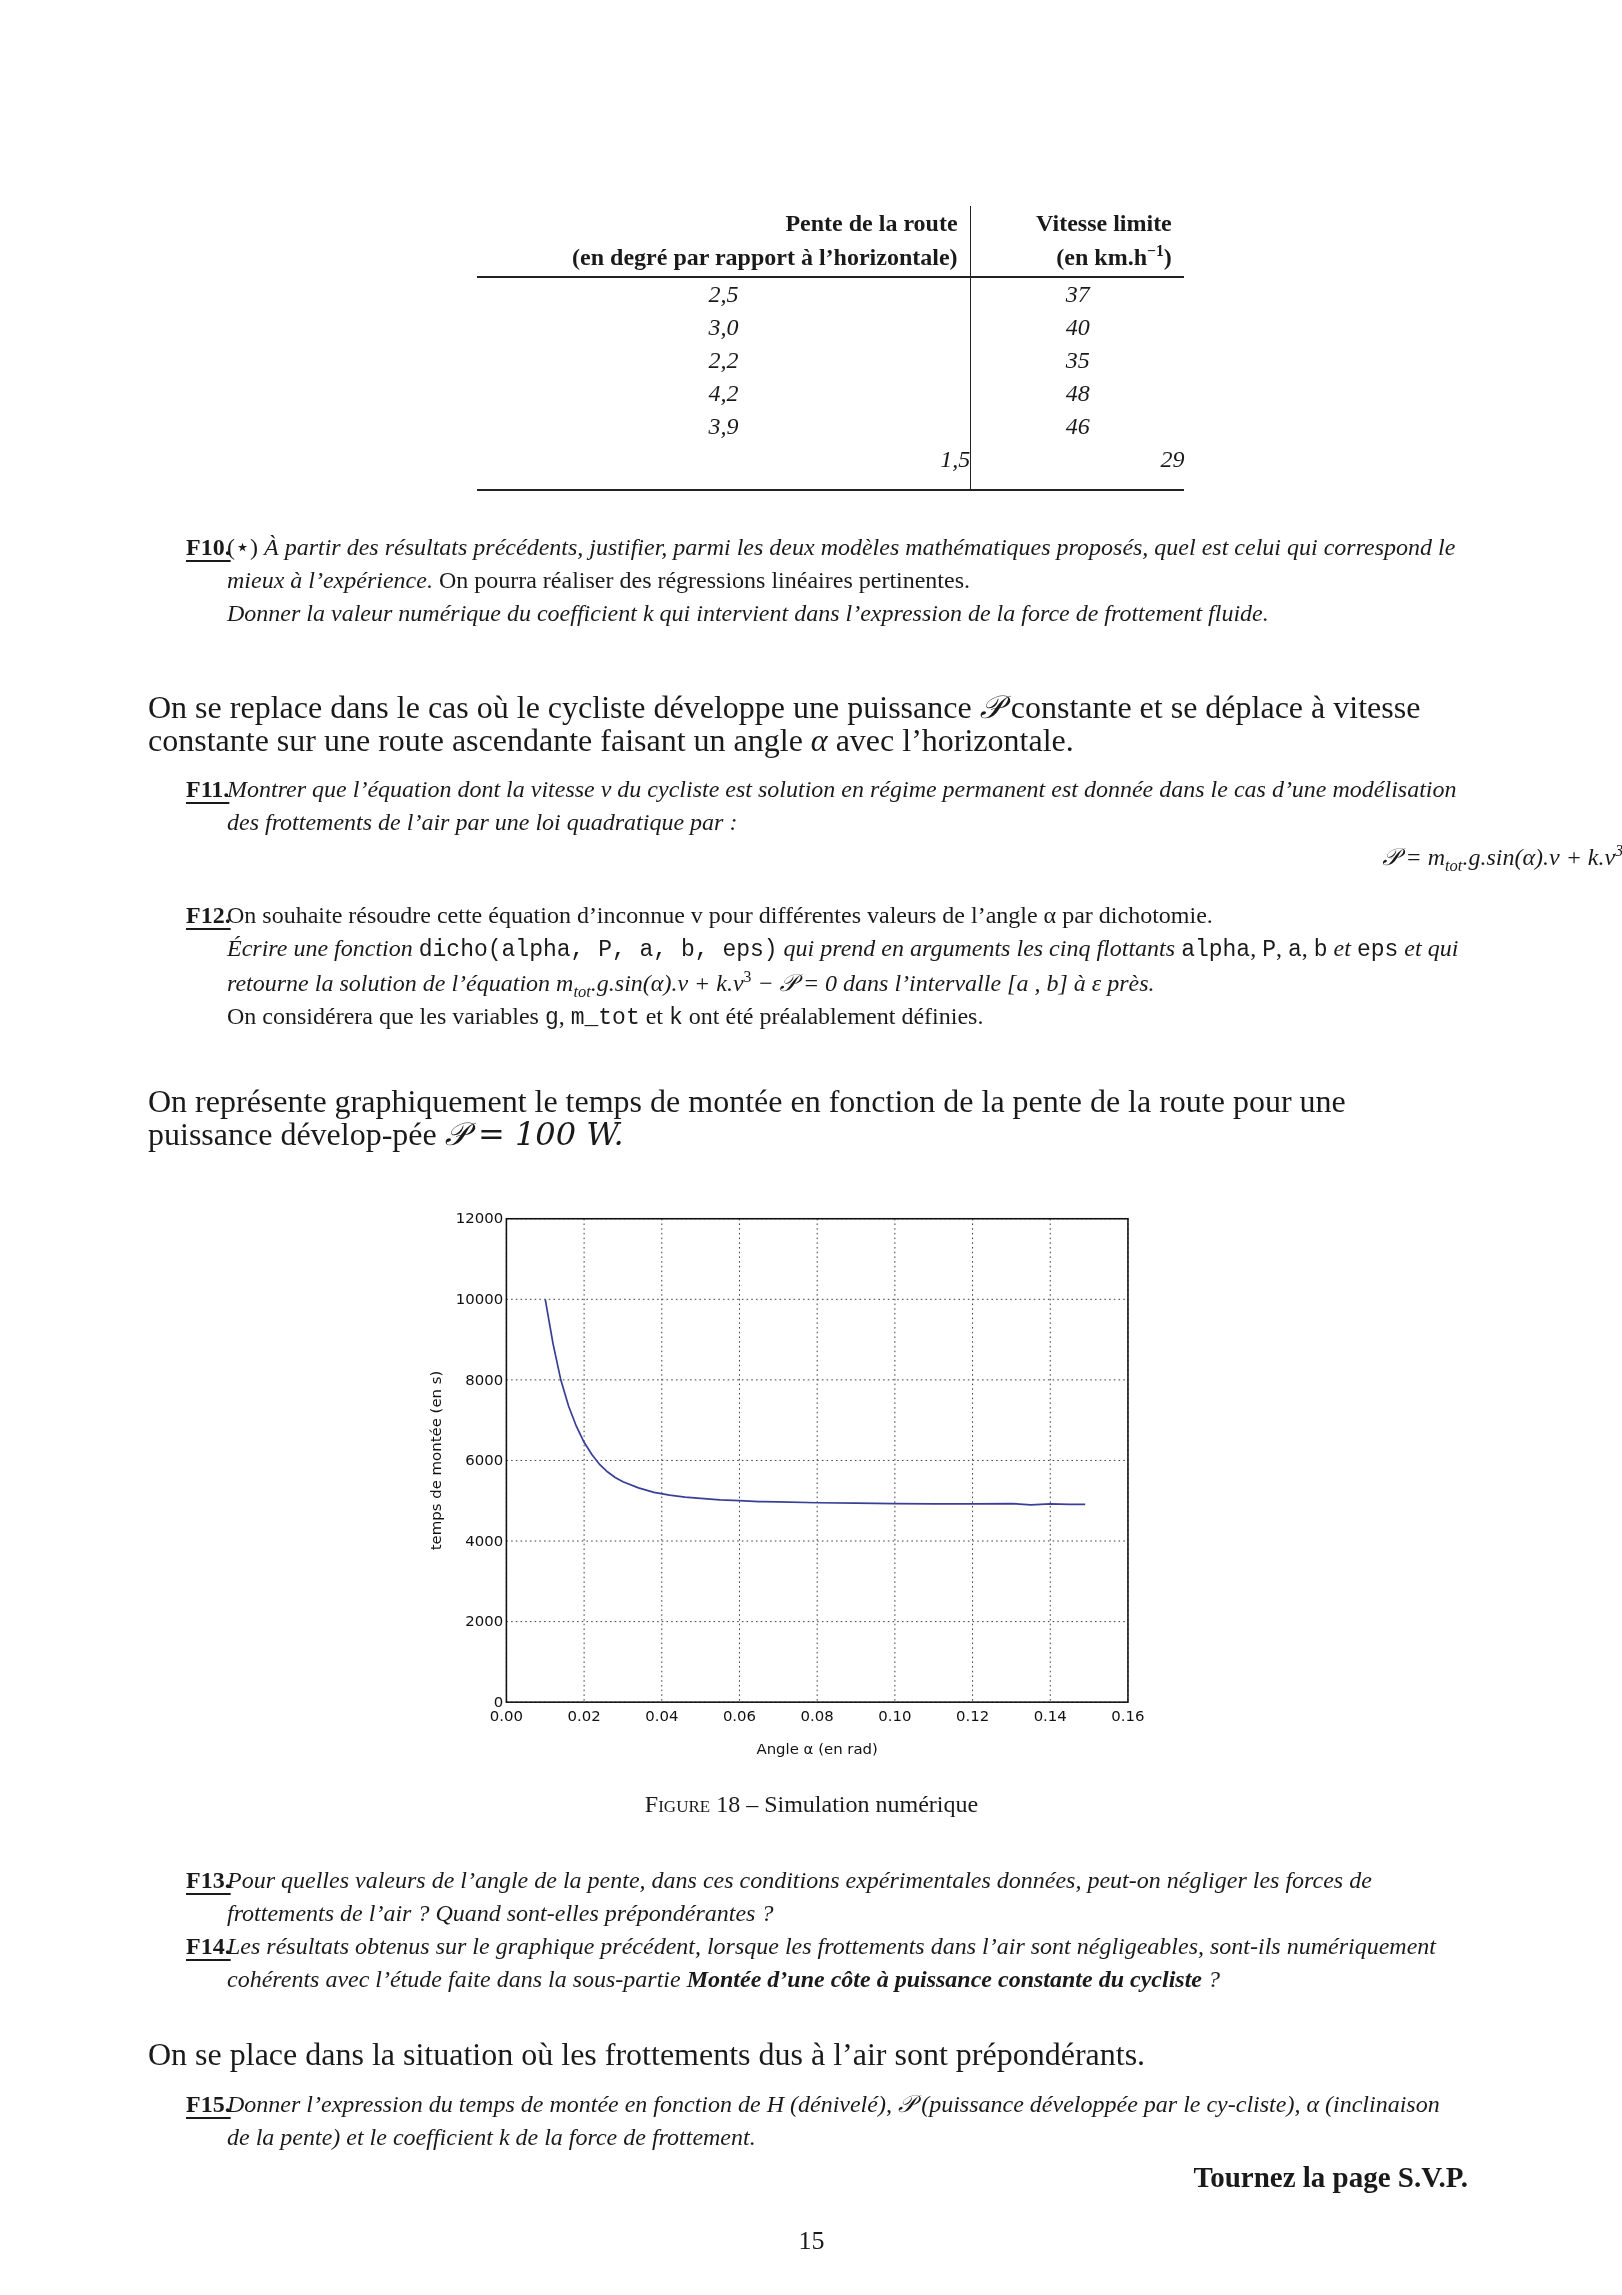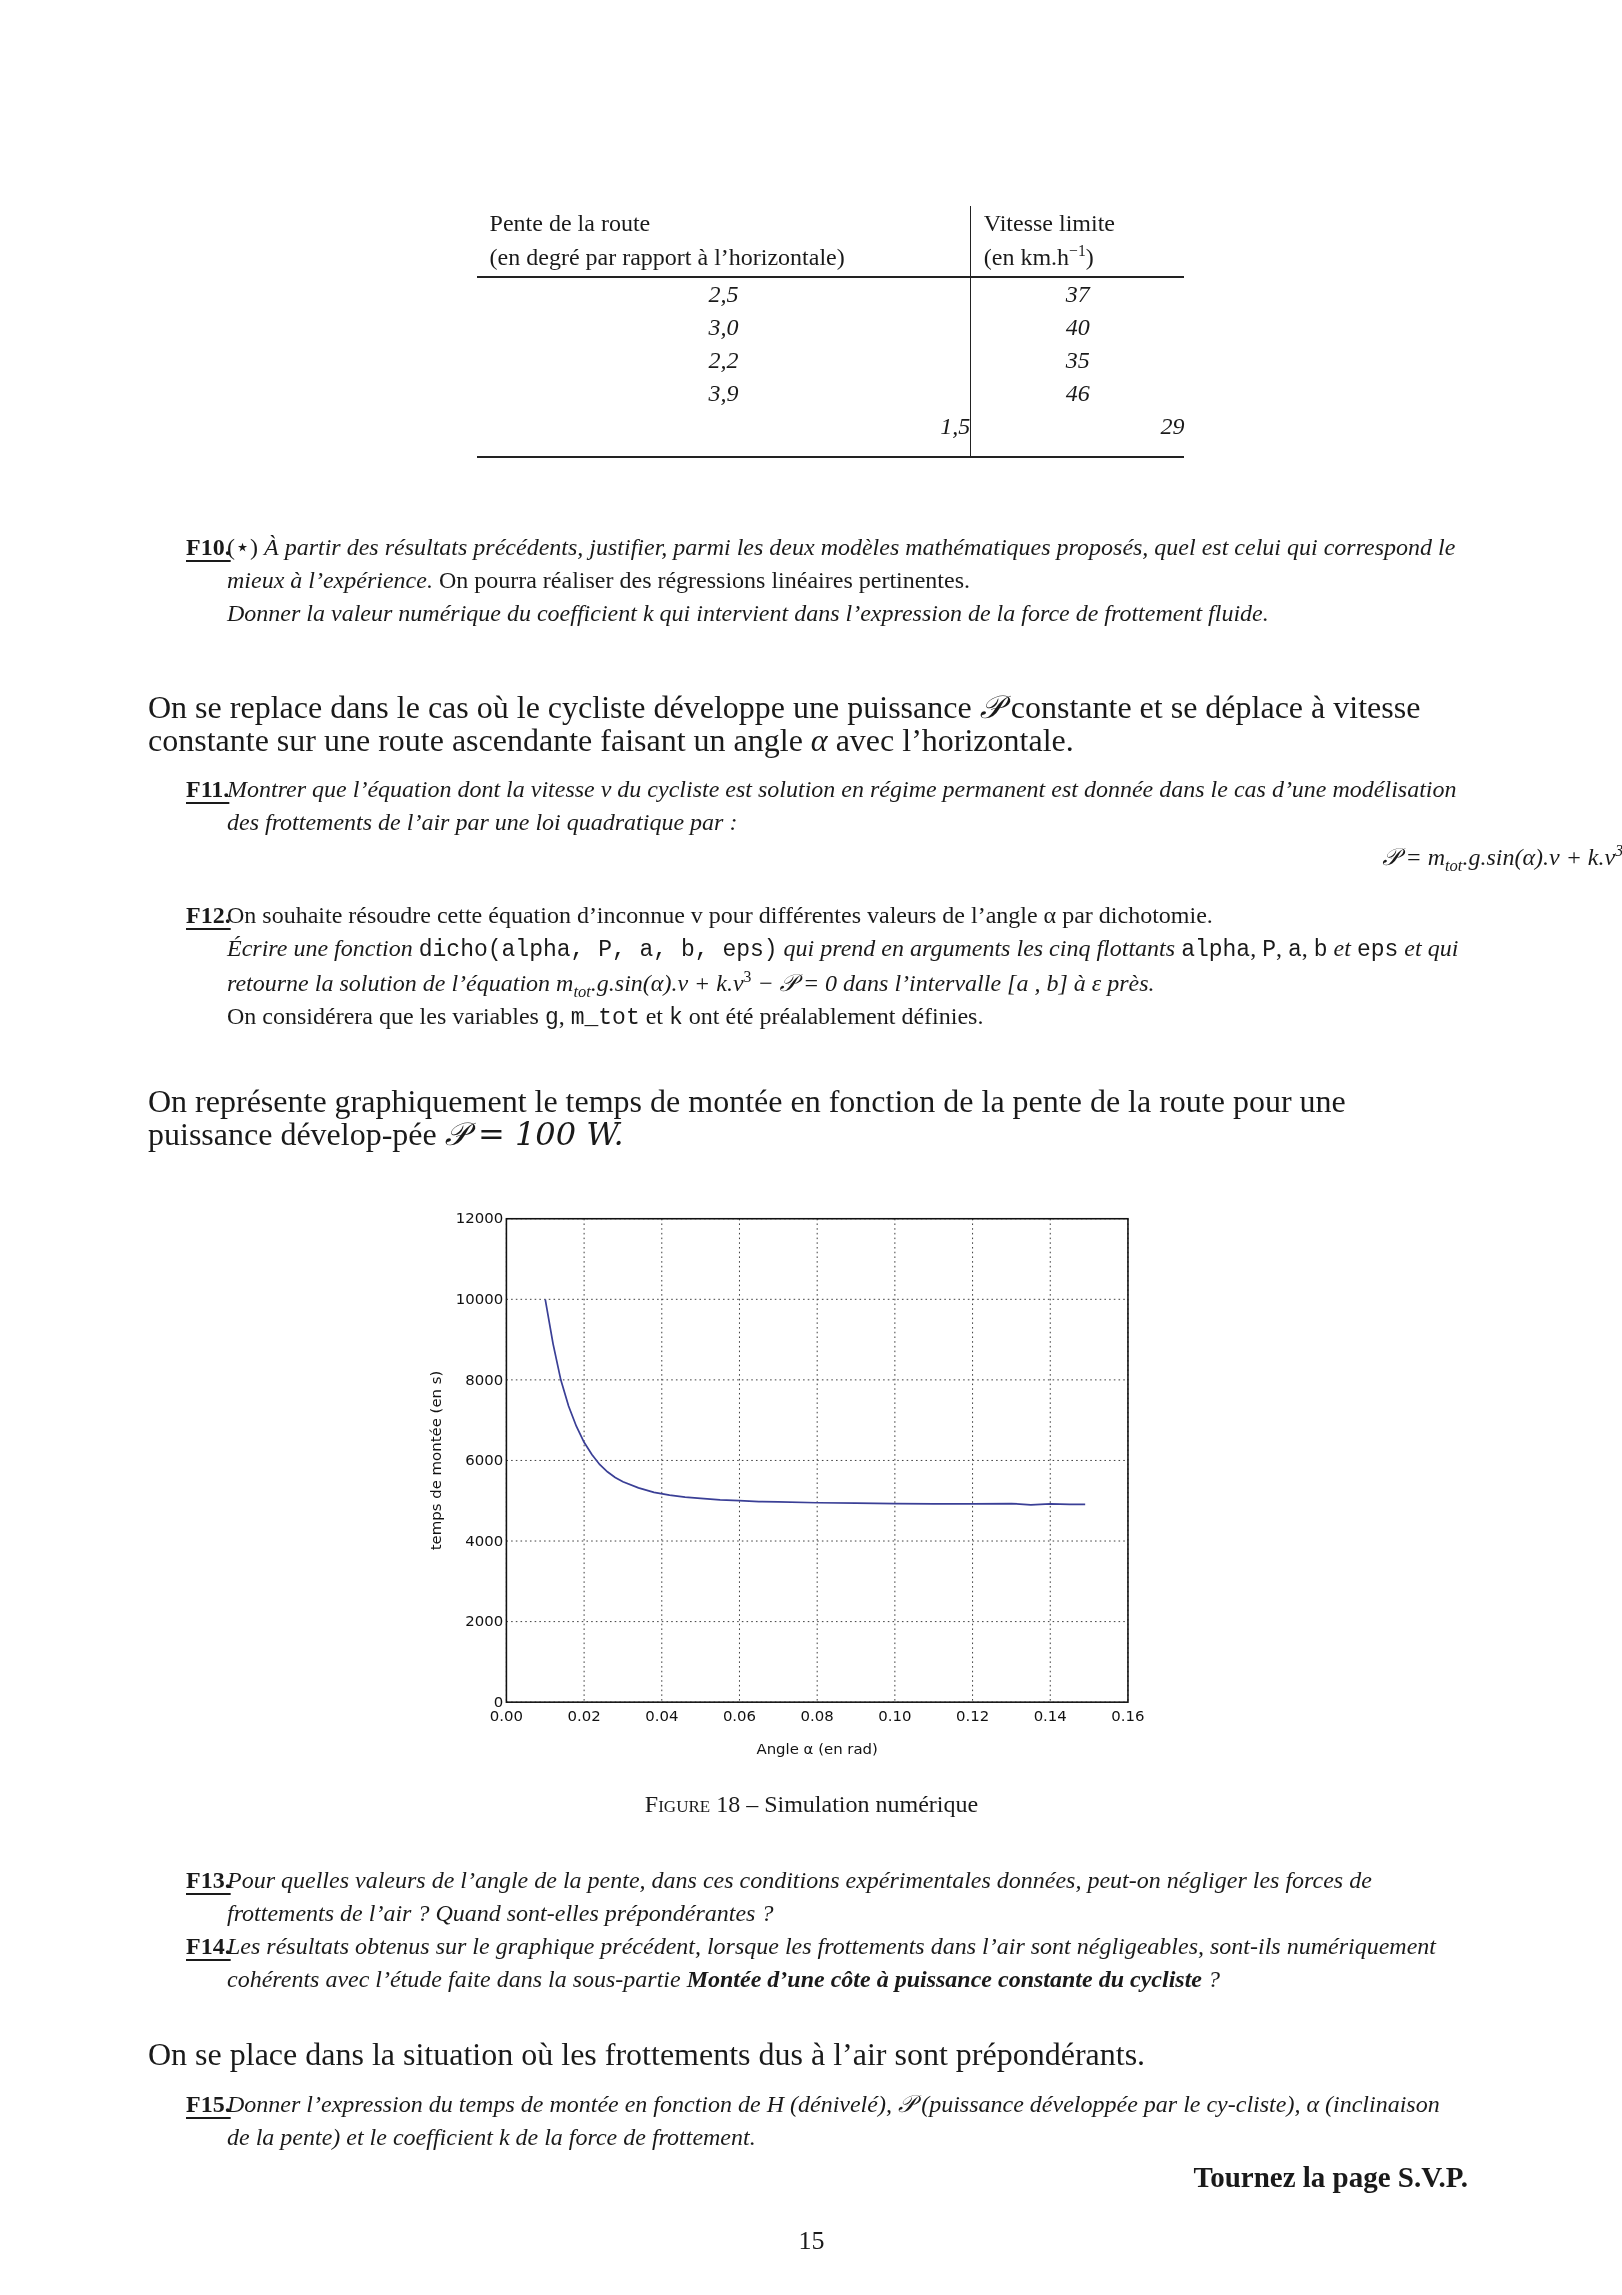--- a/index.html
+++ b/index.html
@@ -1,21 +1,21 @@
 <!DOCTYPE html>
 <html style="font-size:12.6px"><head>
 <meta charset="utf-8">
 <style>
   html, body { margin: 0; padding: 0; background: #ffffff; }
   body { width: 1623px; height: 2295px; position: relative; font-family: "Liberation Serif", "DejaVu Serif", serif; color: #1a1a1a; }
   .page { position: absolute; left: 0; top: 0; width: 1623px; height: 2295px; }
 
   
   .data-table { position: absolute; left: 477px; top: 206px; border-collapse: collapse; font-size: 24px; }
-  .data-table th { font-weight: normal; text-align: left; padding: 0 12.6px; line-height: 34px; }
+  .data-table th { font-weight: bold; text-align: right; padding: 0 12.6px; line-height: 34px; }
   .data-table td { text-align: center; font-style: italic; line-height: 33px; padding: 0; }
   .data-table .c1 { width: 468px; border-right: 1.6px solid #222; }
   .data-table .c2 { width: 188px; }
   .data-table thead tr:last-child th { border-bottom: 2.4px solid #222; padding-bottom: 1.6px; }
   .data-table tbody tr:last-child td { border-bottom: 2.4px solid #222; padding-bottom: 13px; text-align: right; }
   sup { font-size: 15.7px; vertical-align: 9.4px; line-height: 0; }
   sub { font-size: 16.5px; vertical-align: -6.3px; line-height: 0; }
 
   .block { position: absolute; left: 148px; width: 1319px; font-size: 32px; line-height: 33px; }
   .q { position: absolute; left: 186px; width: 1281px; font-size: 24px; line-height: 33px; }
@@ -61,20 +61,24 @@
           <td class="c1">2,5</td>
           <td class="c2">37</td>
         </tr>
       <tr>
           <td class="c1">3,0</td>
           <td class="c2">40</td>
         </tr>
       <tr>
           <td class="c1">2,2</td>
           <td class="c2">35</td>
+        </tr>
+      <tr>
+          <td class="c1">4,2</td>
+          <td class="c2">48</td>
         </tr>
       <tr>
           <td class="c1">3,9</td>
           <td class="c2">46</td>
         </tr>
       <tr>
           <td class="c1">1,5</td>
           <td class="c2">29</td>
         </tr>
     </tbody>

